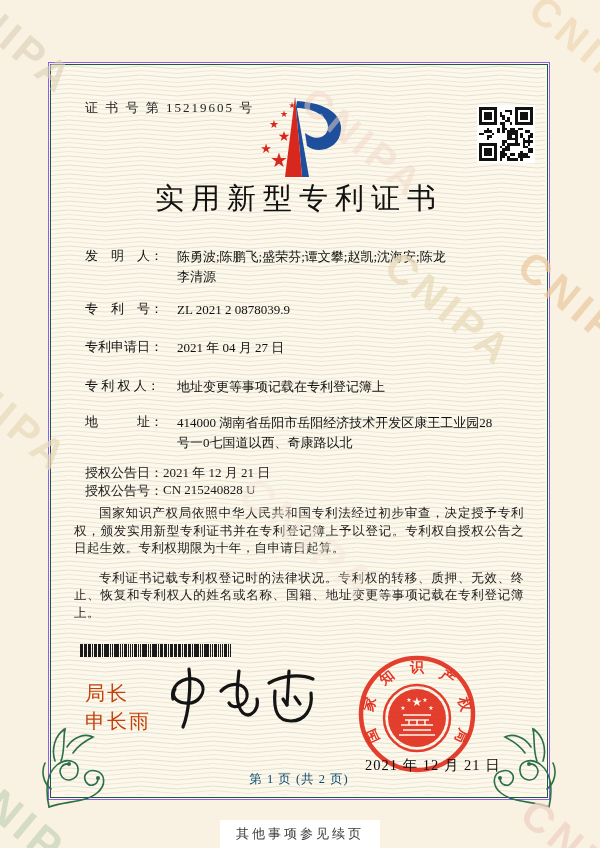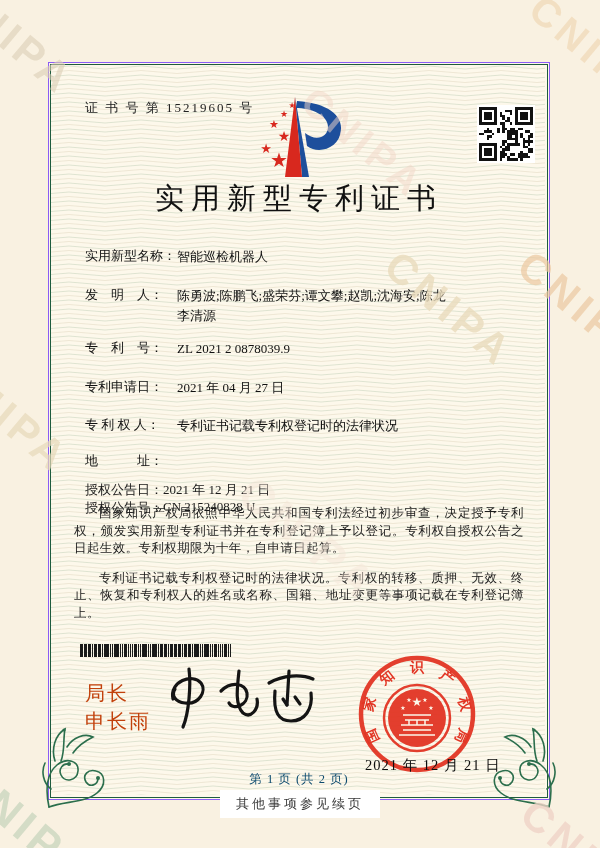--- a/index.html
+++ b/index.html
@@ -76,21 +76,21 @@
   .seal-char{fill:#e23524;font:700 14px "Liberation Serif",serif;text-anchor:middle;}
   .seal-date{
     position:absolute;left:316px;top:693px;font-size:14.5px;color:#0d0d0d;
     letter-spacing:1px;white-space:pre;
   }
   .page-info{
     position:absolute;left:0;top:708px;width:100%;text-align:center;
     font-size:12.5px;color:#0c4a6e;letter-spacing:1px;
   }
   .footer-note{
-    position:absolute;left:50%;transform:translateX(-50%);top:790px;z-index:5;
+    position:absolute;left:50%;transform:translateX(-50%);top:820px;z-index:5;
     background:#ffffff;padding:5px 16px;font-size:13px;color:#3a3a3a;
     letter-spacing:3px;white-space:nowrap;
   }
 </style>
 </head>
 <body>
 
 <svg width="0" height="0" style="position:absolute" aria-hidden="true">
   <defs>
     <pattern id="gw" width="72" height="9" patternUnits="userSpaceOnUse">
@@ -165,43 +165,41 @@
         <text x="13" y="58" font-size="13">★</text>
         <text x="21" y="33" font-size="11">★</text>
         <text x="31" y="22" font-size="9">★</text>
         <text x="39" y="13" font-size="8">★</text>
       </g>
     </svg>
 
     <div class="title">实用新型专利证书</div>
 
     <div class="fields">
-      <div class="row mb-name">
-        <span class="label">实用新型名称：</span>
-        <span class="value">智能巡检机器人</span>
-      </div>
       <div class="row mb-inv">
         <span class="label">发　明　人：</span>
         <span class="value">陈勇波;陈鹏飞;盛荣芬;谭文攀;赵凯;沈海安;陈龙
 李清源</span>
       </div>
       <div class="row mb-pat">
         <span class="label">专　利　号：</span>
         <span class="value">ZL 2021 2 0878039.9</span>
       </div>
       <div class="row mb-fil">
         <span class="label">专利申请日：</span>
         <span class="value">2021 年 04 月 27 日</span>
       </div>
       <div class="row mb-own">
         <span class="label">专 利 权 人：</span>
-        <span class="value">专利证书记载专利权登记时的法律状况</span>
+        <span class="value">地址变更等事项记载在专利登记簿上</span>
       </div>
       <div class="row mb-addr">
         <span class="label">地　　　址：</span>
+        <span class="value">414000 湖南省岳阳市岳阳经济技术开发区康王工业园28
+号一0七国道以西、奇康路以北</span>
       </div>
       <div class="grant-row">
         <div class="pair first">
           <span class="label">授权公告日：</span>
           <span class="value">2021 年 12 月 21 日</span>
         </div>
         <div class="pair">
           <span class="label">授权公告号：</span>
           <span class="value">CN 215240828 U</span>
         </div>

